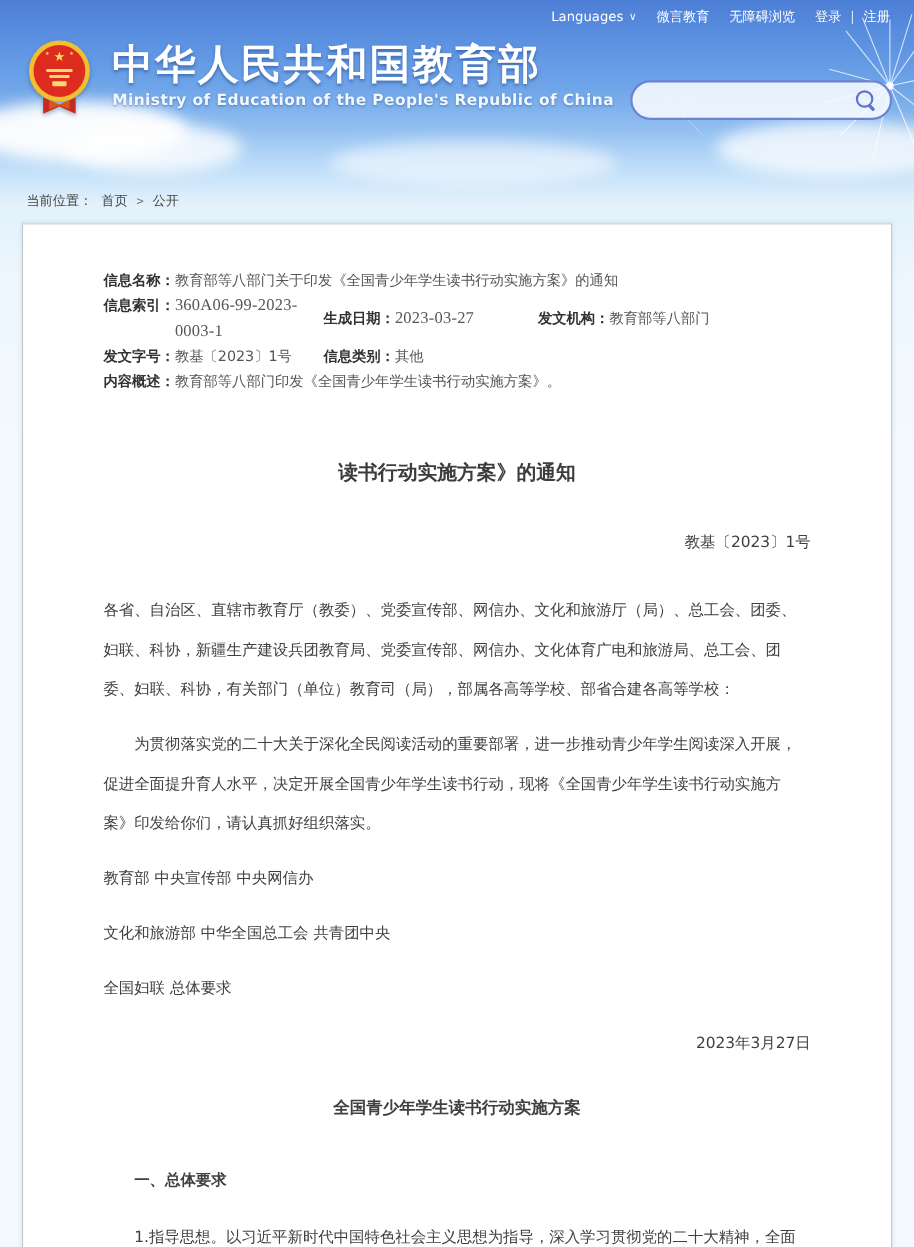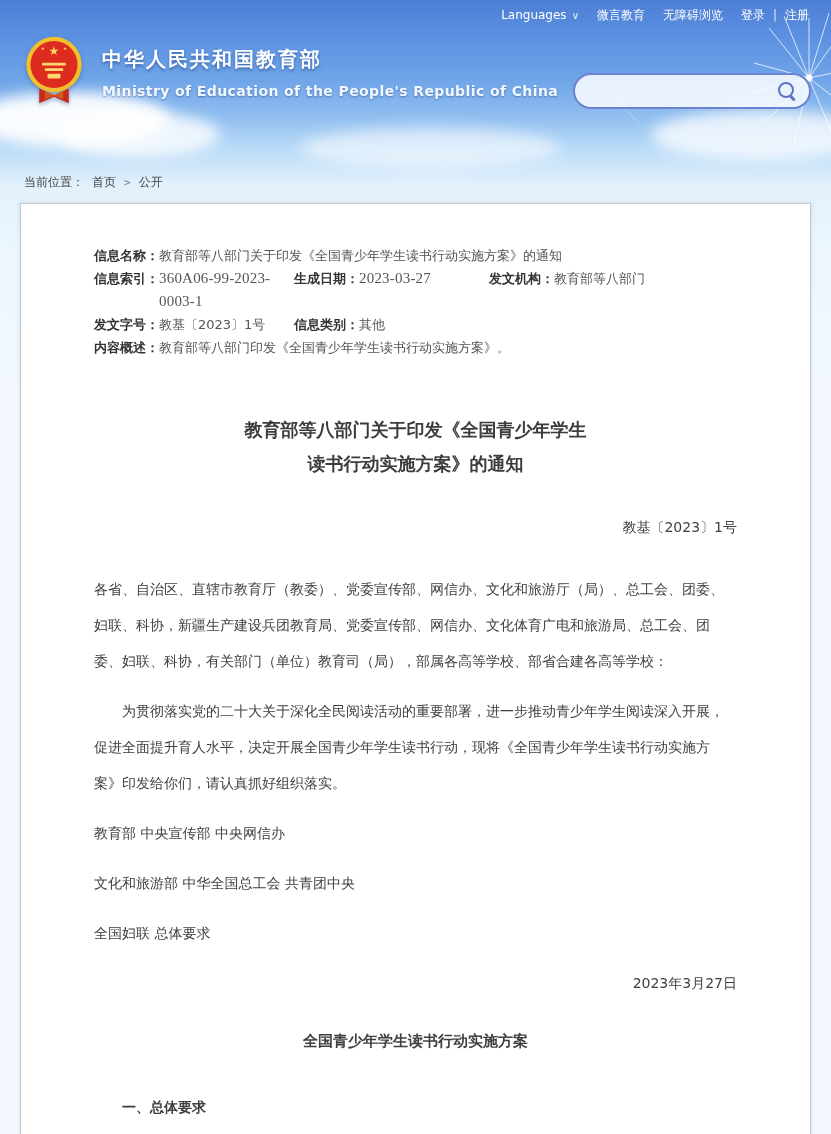--- a/index.html
+++ b/index.html
@@ -44,21 +44,21 @@
   
   .header { position: relative; height: 138px; z-index: 4; }
   .brand {
     position: absolute; left: 24px; top: 5px;
     display: flex; align-items: flex-start; gap: 18px;
     cursor: pointer;
   }
   .emblem { width: 60px; height: 72px; flex: 0 0 auto; filter: drop-shadow(0 2px 2px rgba(20,50,110,.35)); }
   .brand-text { padding-top: 6px; }
   .site-title-zh {
-    font-size: 20px; font-weight: bold; color: #ffffff; letter-spacing: 2px;
+    font-size: 37px; font-weight: bold; color: #ffffff; letter-spacing: 2px;
     text-shadow: 0 2px 3px rgba(25,60,130,.55);
     line-height: 36px;
   }
   .site-title-en {
     margin-top: 6px;
     font-size: 14px; font-weight: bold; color: #f2f8ff; letter-spacing: .4px;
     text-shadow: 0 1px 2px rgba(25,60,130,.5);
   }
 
   
@@ -115,21 +115,21 @@
     margin: 2px 20px 0 20px;
     background: #ffffff;
     border: 1px solid #c9c9c9;
     box-shadow: 0 0 4px rgba(120,140,160,.25);
     padding: 40px 73px 60px 73px;
     min-height: 966px;
   }
 
   
   .meta { font-size: 13px; line-height: 23px; color: #555; }
-  .meta-row { display: flex; }
+  .meta-row { display: flex; align-items: center; }
   .meta-label { font-weight: bold; color: #333; white-space: nowrap; }
   .meta-cell { display: flex; }
   .meta-c1 { width: 200px; flex: 0 0 auto; }
   .meta-c2 { width: 195px; flex: 0 0 auto; }
   .meta-c3 { flex: 1; }
   .meta-index-val { font-family: Liberation Serif, serif; font-size: 15px; letter-spacing: .2px; }
 
   
   .article { margin-top: 54px; font-size: 14px; line-height: 36px; color: #404040; }
   .doc-title {
@@ -255,21 +255,20 @@
         </span>
       </div>
       <div class="meta-row">
         <span class="meta-label">内容概述：</span>
         <span>教育部等八部门印发《全国青少年学生读书行动实施方案》。</span>
       </div>
     </div>
 
     <div class="article">
       <div class="doc-title">
-        <div>教育部等八部门关于印发《全国青少年学生</div>
         <div>读书行动实施方案》的通知</div>
       </div>
 
       <div class="doc-number">教基〔2023〕1号</div>
 
       <p>各省、自治区、直辖市教育厅（教委）、党委宣传部、网信办、文化和旅游厅（局）、总工会、团委、妇联、科协，新疆生产建设兵团教育局、党委宣传部、网信办、文化体育广电和旅游局、总工会、团委、妇联、科协，有关部门（单位）教育司（局），部属各高等学校、部省合建各高等学校：</p>
 
       <p class="indent">为贯彻落实党的二十大关于深化全民阅读活动的重要部署，进一步推动青少年学生阅读深入开展，促进全面提升育人水平，决定开展全国青少年学生读书行动，现将《全国青少年学生读书行动实施方案》印发给你们，请认真抓好组织落实。</p>
 
       <div class="sig-line">教育部 中央宣传部 中央网信办</div>

